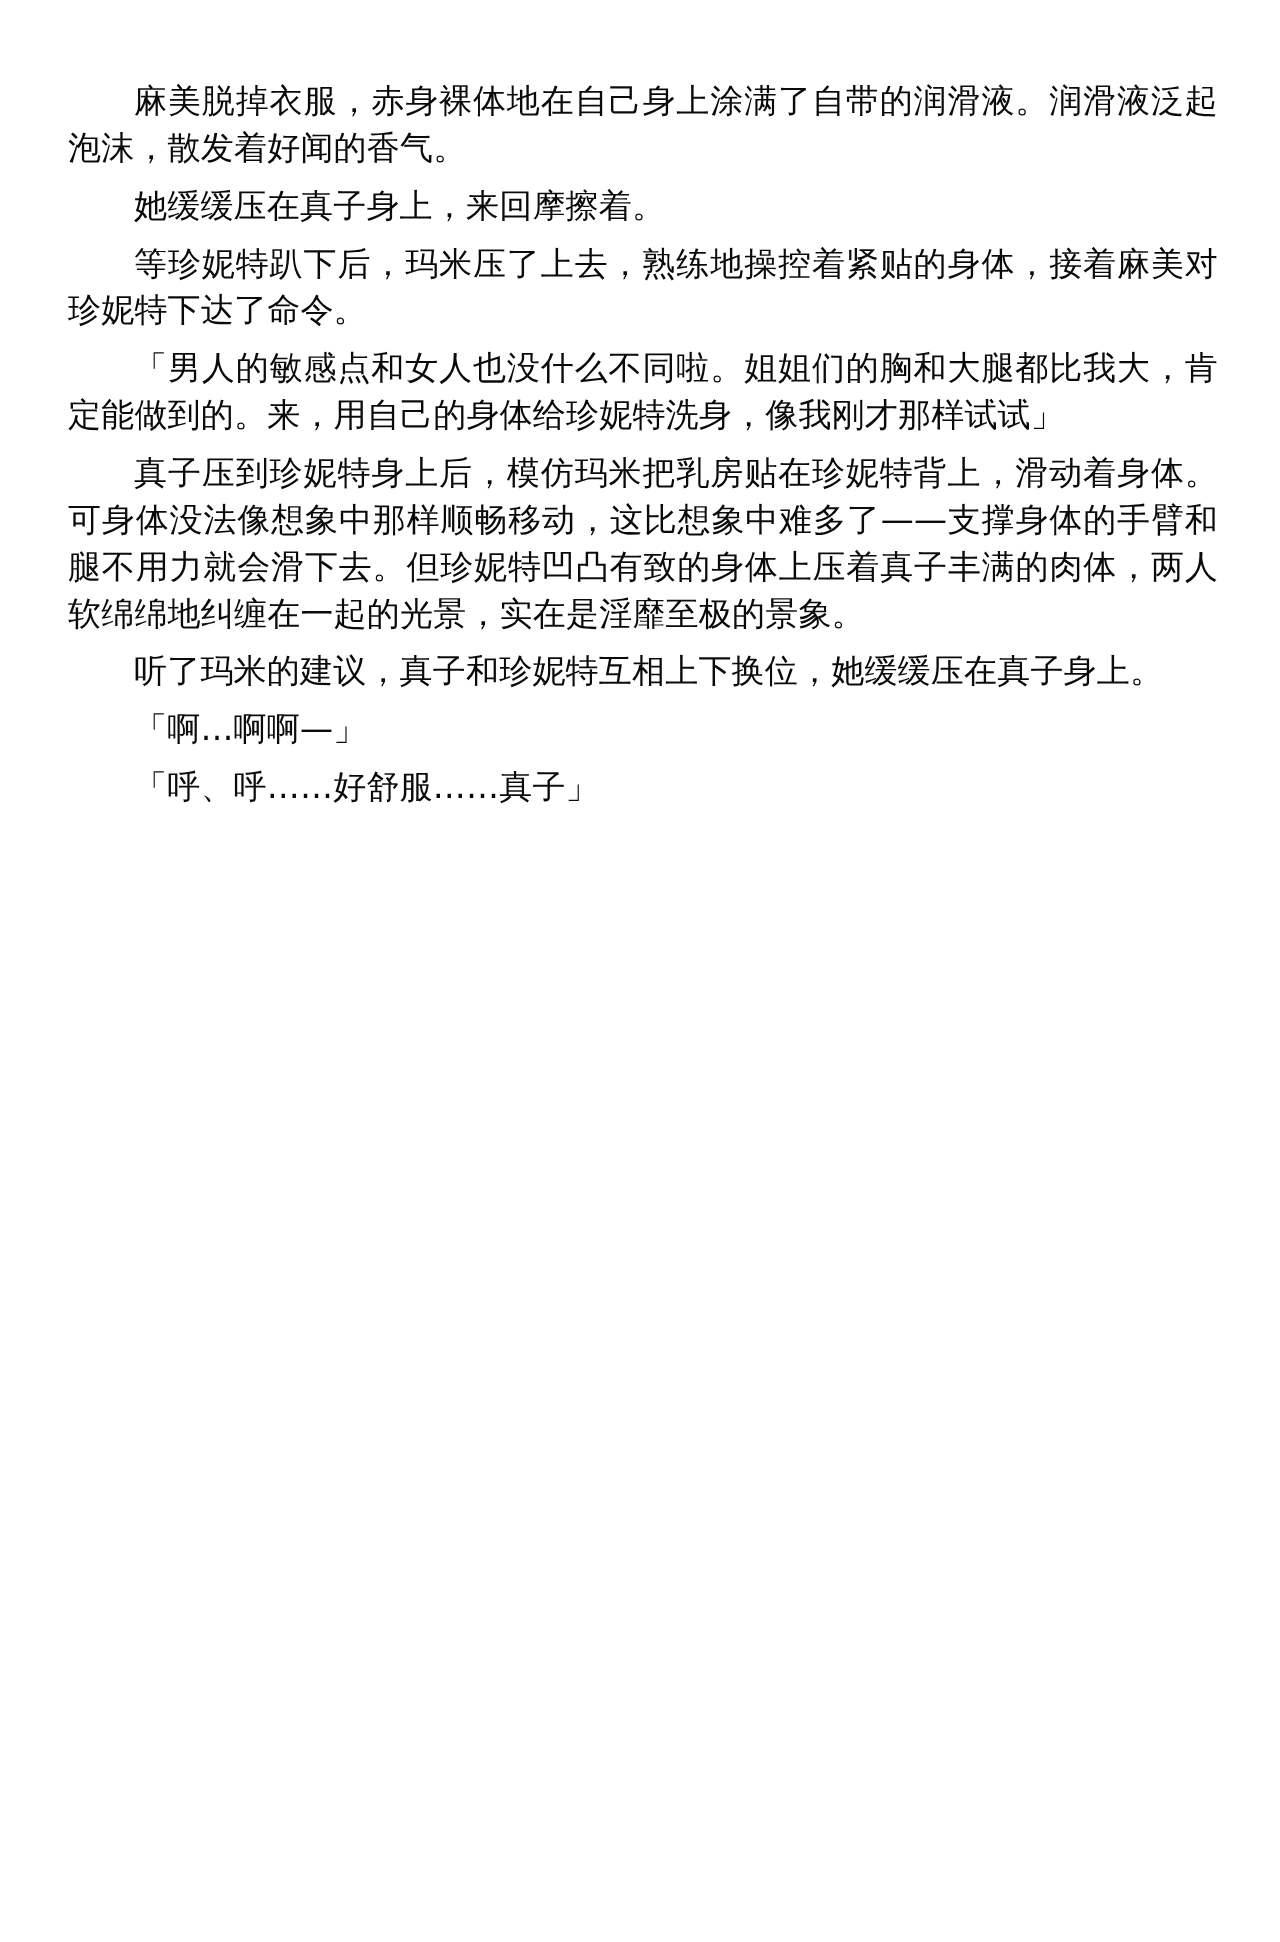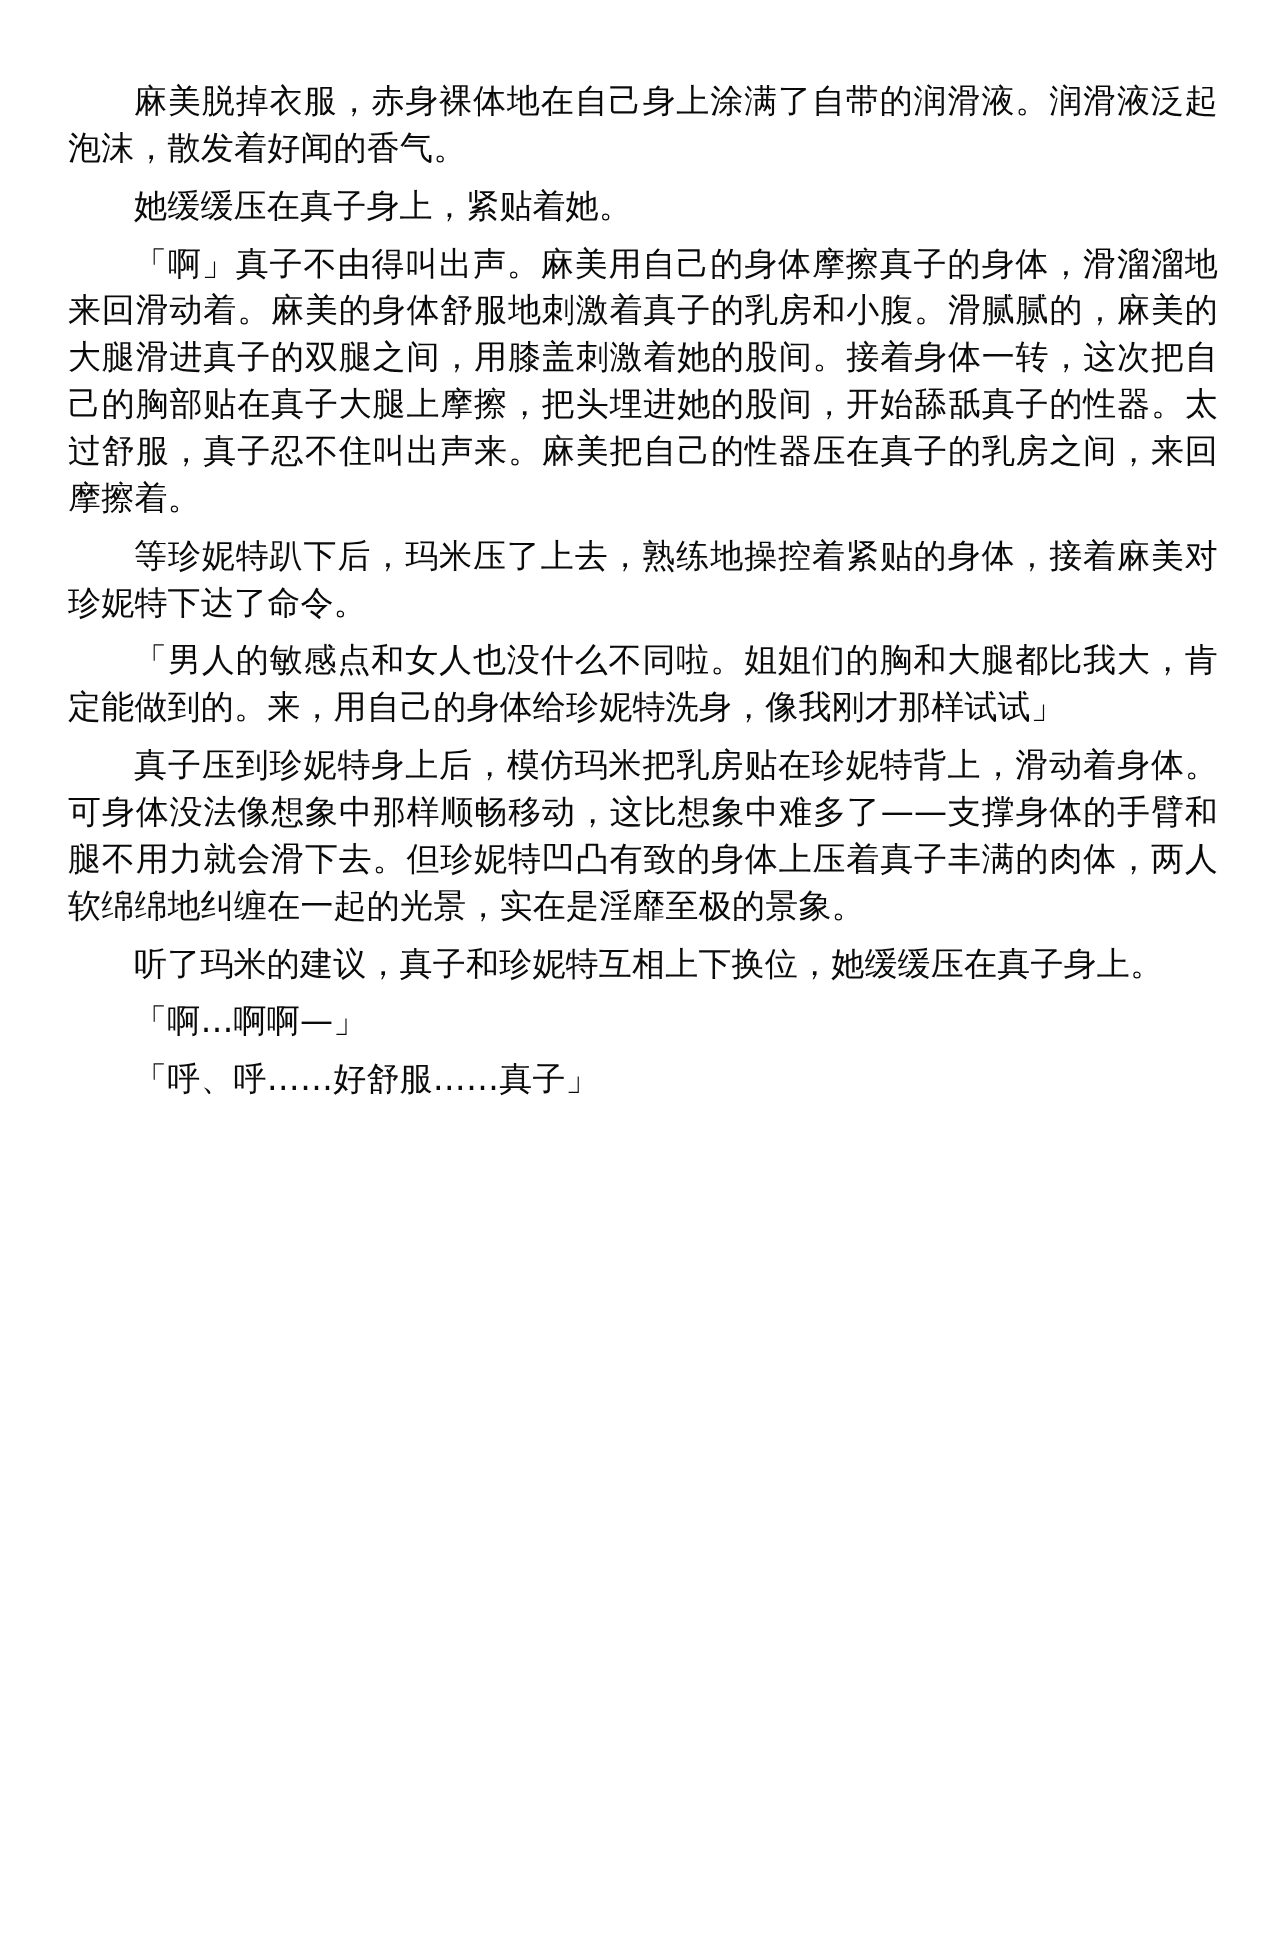--- a/index.html
+++ b/index.html
@@ -32,22 +32,21 @@
     margin: 0 0 11px 0;
     text-indent: 2em;
   }
 </style>
 </head>
 <body>
 
 <div class="page">
   <div class="body-text">
     <p class="para">麻美脱掉衣服，赤身裸体地在自己身上涂满了自带的润滑液。润滑液泛起泡沫，散发着好闻的香气。</p>
-    <p class="para">她缓缓压在真子身上，紧贴着她。</p>
-    <p class="para">「啊」真子不由得叫出声。麻美用自己的身体摩擦真子的身体，滑溜溜地来回滑动着。麻美的身体舒服地刺激着真子的乳房和小腹。滑腻腻的，麻美的大腿滑进真子的双腿之间，用膝盖刺激着她的股间。接着身体一转，这次把自己的胸部贴在真子大腿上摩擦，把头埋进她的股间，开始舔舐真子的性器。太过舒服，真子忍不住叫出声来。麻美把自己的性器压在真子的乳房之间，来回摩擦着。</p>
+    <p class="para">她缓缓压在真子身上，来回摩擦着。</p>
     <p class="para">等珍妮特趴下后，玛米压了上去，熟练地操控着紧贴的身体，接着麻美对珍妮特下达了命令。</p>
     <p class="para">「男人的敏感点和女人也没什么不同啦。姐姐们的胸和大腿都比我大，肯定能做到的。来，用自己的身体给珍妮特洗身，像我刚才那样试试」</p>
     <p class="para">真子压到珍妮特身上后，模仿玛米把乳房贴在珍妮特背上，滑动着身体。可身体没法像想象中那样顺畅移动，这比想象中难多了——支撑身体的手臂和腿不用力就会滑下去。但珍妮特凹凸有致的身体上压着真子丰满的肉体，两人软绵绵地纠缠在一起的光景，实在是淫靡至极的景象。</p>
     <p class="para">听了玛米的建议，真子和珍妮特互相上下换位，她缓缓压在真子身上。</p>
     <p class="para">「啊…啊啊—」</p>
     <p class="para">「呼、呼……好舒服……真子」</p>
   </div>
 </div>
 
 </body></html>

